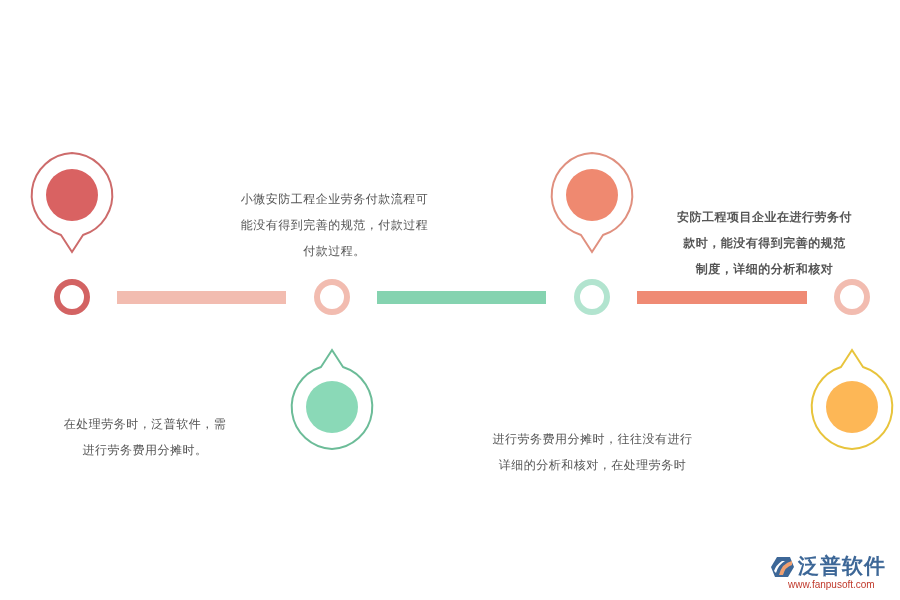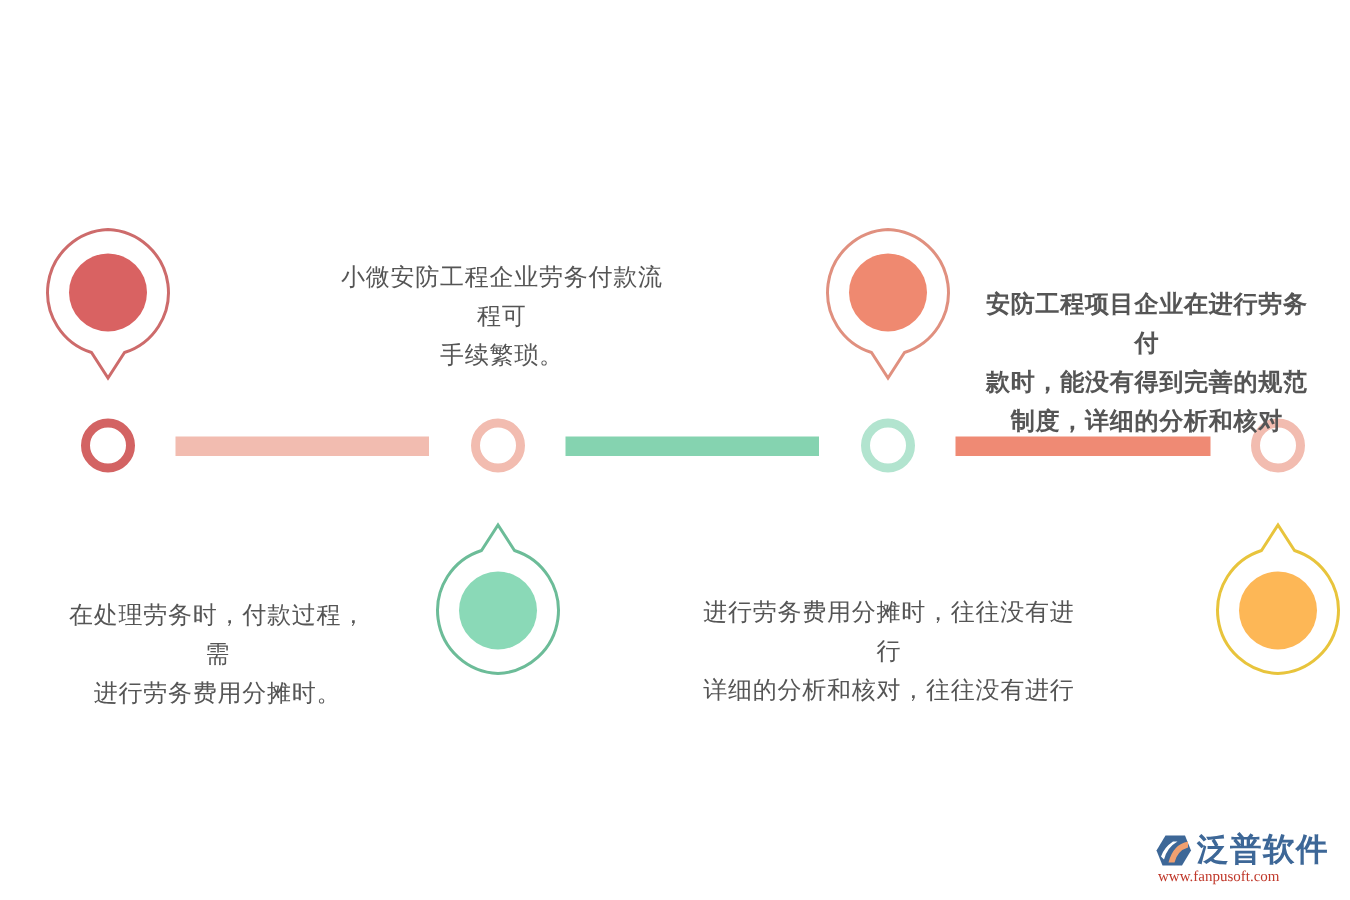--- a/index.html
+++ b/index.html
@@ -1,24 +1,24 @@
 <!DOCTYPE html>
 <html><head>
 <meta charset="utf-8">
 <style>
   * { margin: 0; padding: 0; box-sizing: border-box; }
   html, body { width: 900px; height: 600px; background: #ffffff; overflow: hidden; }
   body { position: relative; font-family: "DejaVu Sans", "Liberation Sans", sans-serif; color: #555555; }
   .bar { position: absolute; top: 291px; height: 13px; }
   .ring { position: absolute; width: 36px; height: 36px; border-radius: 50%; border-width: 6px; border-style: solid; background: #fff; top: 279px; }
   .pin { position: absolute; width: 90px; height: 110px; }
-  .text-block { position: absolute; font-size: 16px; line-height: 26px; text-align: center; color: #555; letter-spacing: 0.5px; }
+  .text-block { position: absolute; font-size: 12px; line-height: 26px; text-align: center; color: #555; letter-spacing: 0.5px; margin-top: 14px; }
   .logo { position: absolute; left: 768px; top: 552px; width: 128px; height: 44px; }
   .logo-name { position: absolute; left: 30px; top: 0px; font-size: 21px; color: #3d6797; font-weight: bold; letter-spacing: 1px; }
-  .logo-url { position: absolute; left: 4px; top: 27px; font-size: 10px; color: #c0392b; font-family: Liberation Serif, serif; }
+  .logo-url { position: absolute; left: 20px; top: 27px; font-size: 10px; color: #c0392b; font-family: Liberation Sans, sans-serif; }
 </style>
 </head>
 <body>
 
 <div class="bar" style="left:117px; width:169px; background:#f2bcb0;"></div>
 <div class="bar" style="left:377px; width:169px; background:#85d3b0;"></div>
 <div class="bar" style="left:637px; width:170px; background:#ef8a74;"></div>
 
 <div class="ring" style="left:54px; border-color:#d36363;"></div>
 <div class="ring" style="left:314px; border-color:#f2bcb0;"></div>
@@ -40,37 +40,38 @@
   <circle cx="45" cy="45" r="26" fill="#ef8970"></circle>
 </svg>
 
 <svg class="pin" style="left:807px; top:342px;" viewBox="0 0 90 110">
   <path d="M45 107 A42 42 0 0 1 34 25 L45 8 L56 25 A42 42 0 0 1 45 107 Z" fill="#ffffff" stroke="#e8c43c" stroke-width="2"></path>
   <circle cx="45" cy="65" r="26" fill="#fdb756"></circle>
 </svg>
 
 <div class="text-block" style="left:222px; top:172px; width:225px;">
   <div>小微安防工程企业劳务付款流程可</div>
-  <div>手续繁琐。</div>
+  <div>能没有得到完善的规范，付款过程</div>
+  <div>付款过程。</div>
 </div>
 
 <div class="text-block" style="left:652px; top:190px; width:225px;font-weight:bold;">
   <div>安防工程项目企业在进行劳务付</div>
   <div>款时，能没有得到完善的规范</div>
   <div>制度，详细的分析和核对</div>
 </div>
 
 <div class="text-block" style="left:40px; top:397px; width:210px;">
-  <div>在处理劳务时，付款过程，需</div>
+  <div>在处理劳务时，泛普软件，需</div>
   <div>进行劳务费用分摊时。</div>
 </div>
 
-<div class="text-block" style="left:465px; top:395px; width:255px;">
+<div class="text-block" style="left:465px; top:412px; width:255px;">
   <div>进行劳务费用分摊时，往往没有进行</div>
-  <div>详细的分析和核对，往往没有进行</div>
+  <div>详细的分析和核对，在处理劳务时</div>
 </div>
 
 <div class="logo">
   <svg width="26" height="24" viewBox="0 0 26 24" style="position:absolute; left:2px; top:3px;">
     <polygon points="7,2 20,2 24,12 18,22 5,22 1,12" fill="#3d6797"></polygon>
     <path d="M9 20 Q12 8 22 6 L22 10 Q15 12 13 20 Z" fill="#f0a070"></path>
     <path d="M6 18 Q8 10 15 6 L12 6 Q6 10 4 16 Z" fill="#ffffff"></path>
   </svg>
   <div class="logo-name">泛普软件</div>
   <div class="logo-url">www.fanpusoft.com</div>

